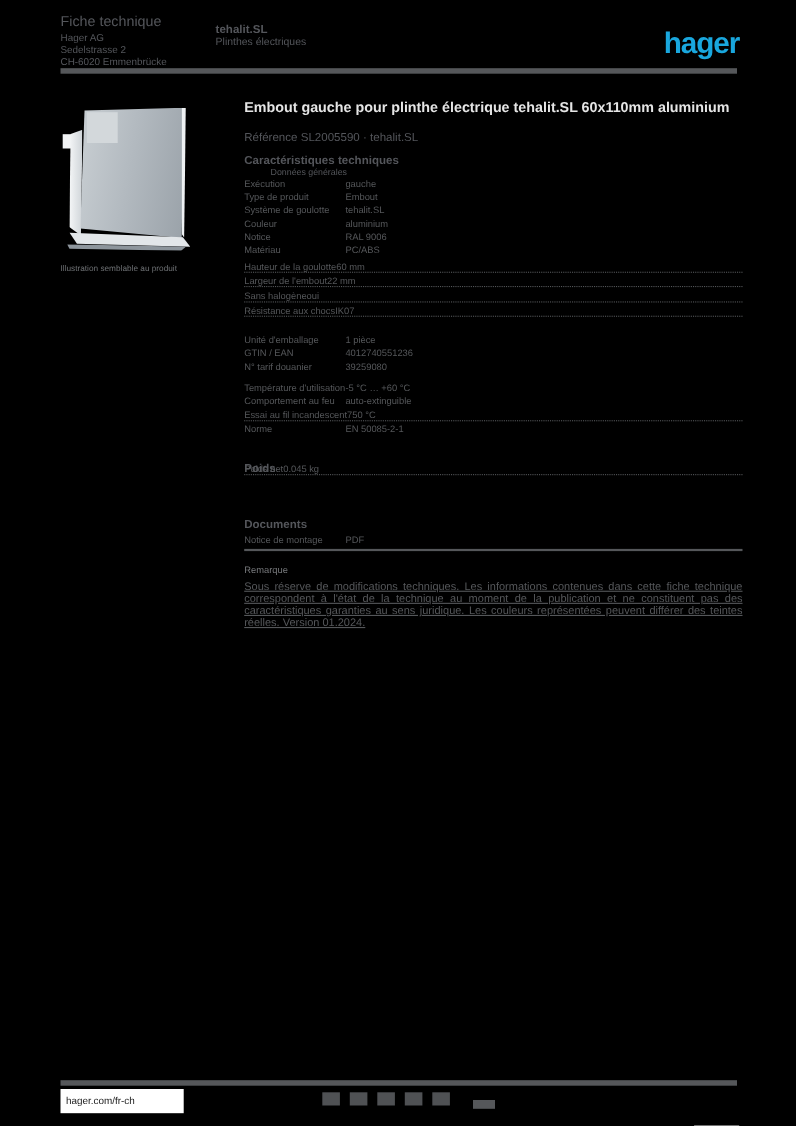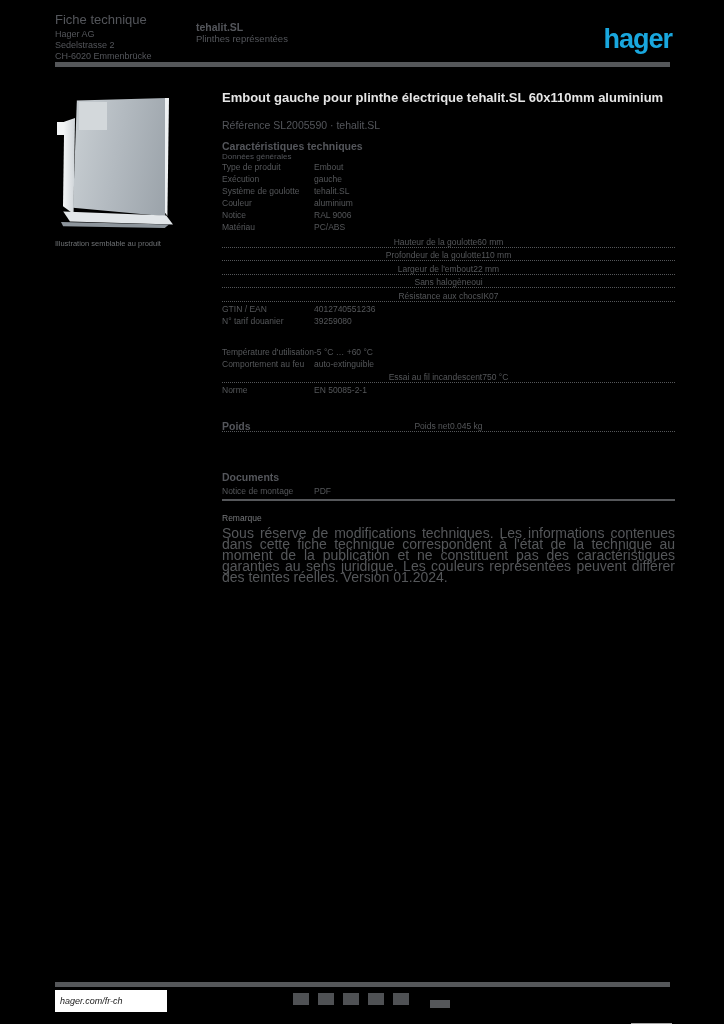--- a/index.html
+++ b/index.html
@@ -32,54 +32,54 @@
         clip-path:polygon(2% 10%,94% 35%,100% 90%,8% 72%);}
   .pimg .flange-sh{position:absolute;left:4px;top:130px;width:108px;height:6px;background:#8d959c;
         clip-path:polygon(0 0,100% 40%,96% 100%,2% 70%);}
   .caption{left:55px;top:239px;width:160px;font-size:7.5px;color:#6e7174;}
 
   
   .col{left:222px;width:453px;}
   .title{top:90px;font-size:13px;font-weight:bold;color:#e5e5e5;line-height:15px;}
   .subtitle{top:119px;font-size:10.5px;color:#54565B;}
   .sec-h{font-size:10.5px;font-weight:bold;color:#54565B;}
-  .sec-sub{font-size:8px;color:#54565B;}
+  .sec-sub{font-size:8px;color:#54565B;margin-left:24px;}
   .rows{display:block;}
   .row{display:flex;align-items:flex-end;font-size:8.5px;height:12px;color:#55575A;}
   .row .lbl{width:92px;flex:none;}
   .row .val{flex:none;}
-  .rowline{border-bottom:1px dotted #55575A;justify-content:center;height:12.5px;}
+  .rowline{border-bottom:1px dotted #55575A;justify-content:flex-start;height:12.5px;}
   .rowline .lbl{width:auto;}
   .rule{height:2px;background:#55575A;}
   .note-lbl{font-size:8.5px;color:#77797c;}
-  .note-txt{font-size:14px;line-height:11px;color:#55575A;text-align:justify;}
+  .note-txt{font-size:10px;line-height:11px;color:#55575A;text-align:justify;text-decoration:underline;}
 
   
   .ft-rule{left:55px;top:982px;width:615px;height:5px;background:#55575A;}
   .ft-site{left:55px;top:990px;width:112px;height:22px;background:#ffffff;color:#1a1a1a;
-           font-size:9px;display:flex;align-items:center;padding-left:5px;box-sizing:border-box;font-style:italic;}
+           font-size:9px;display:flex;align-items:center;padding-left:5px;box-sizing:border-box;}
   .ft-icons{left:293px;top:993px;display:flex;gap:9px;}
   .ft-icons .sq{width:16px;height:12px;background:#4f5154;}
   .ft-mark{left:430px;top:1000px;width:20px;height:8px;background:#55575A;}
   .ft-badge{left:631px;top:995px;width:41px;height:20px;background:#a3a3a3;color:#1d1d1f;
             font-size:9px;display:flex;align-items:center;justify-content:flex-start;margin-top:28px;}
   .ft-badge .step{position:absolute;left:-6px;top:6px;width:6px;height:10px;background:#45474a;}
 </style>
 </head>
 <body>
 
 <div class="abs hdr-doc-type">Fiche technique</div>
 <div class="abs hdr-company">
   <div>Hager AG</div>
   <div>Sedelstrasse 2</div>
   <div>CH-6020 Emmenbrücke</div>
 </div>
 <div class="abs hdr-mid">
   <b>tehalit.SL</b>
-  <div>Plinthes représentées</div>
+  <div>Plinthes électriques</div>
 </div>
 <div class="abs logo">hager</div>
 <div class="abs hdr-rule"></div>
 
 <div class="abs pimg">
   <div class="tab"></div>
   <div class="edge-l"></div>
   <div class="face"></div>
   <div class="face-sq"></div>
   <div class="edge-r"></div>
@@ -89,28 +89,28 @@
 <div class="abs caption">Illustration semblable au produit</div>
 
 <div class="abs col title">Embout gauche pour plinthe électrique tehalit.SL 60x110mm aluminium</div>
 <div class="abs col subtitle">Référence SL2005590 · tehalit.SL</div>
 
 <div class="abs col sec-h" style="top:140px">Caractéristiques techniques</div>
 <div class="abs col sec-sub" style="top:152px">Données générales</div>
 
 <div class="abs col rows" style="top:160px">
   <div class="row">
+      <span class="lbl">Exécution</span>
+      <span class="val">gauche</span>
+    </div>
+  <div class="row">
       <span class="lbl">Type de produit</span>
       <span class="val">Embout</span>
     </div>
   <div class="row">
-      <span class="lbl">Exécution</span>
-      <span class="val">gauche</span>
-    </div>
-  <div class="row">
       <span class="lbl">Système de goulotte</span>
       <span class="val">tehalit.SL</span>
     </div>
   <div class="row">
       <span class="lbl">Couleur</span>
       <span class="val">aluminium</span>
     </div>
   <div class="row">
       <span class="lbl">Notice</span>
       <span class="val">RAL 9006</span>
@@ -120,38 +120,38 @@
       <span class="val">PC/ABS</span>
     </div>
 </div>
 
 <div class="abs col rows" style="top:234px">
   <div class="row rowline">
       <span class="lbl">Hauteur de la goulotte</span>
       <span class="val">60 mm</span>
     </div>
   <div class="row rowline">
-      <span class="lbl">Profondeur de la goulotte</span>
-      <span class="val">110 mm</span>
-    </div>
-  <div class="row rowline">
       <span class="lbl">Largeur de l'embout</span>
       <span class="val">22 mm</span>
     </div>
   <div class="row rowline">
       <span class="lbl">Sans halogène</span>
       <span class="val">oui</span>
     </div>
   <div class="row rowline">
       <span class="lbl">Résistance aux chocs</span>
       <span class="val">IK07</span>
     </div>
 </div>
 
 <div class="abs col rows" style="top:302px">
+  <div class="row">
+      <span class="lbl">Unité d'emballage</span>
+      <span class="val">1 pièce</span>
+    </div>
   <div class="row">
       <span class="lbl">GTIN / EAN</span>
       <span class="val">4012740551236</span>
     </div>
   <div class="row">
       <span class="lbl">N° tarif douanier</span>
       <span class="val">39259080</span>
     </div>
 </div>
 

